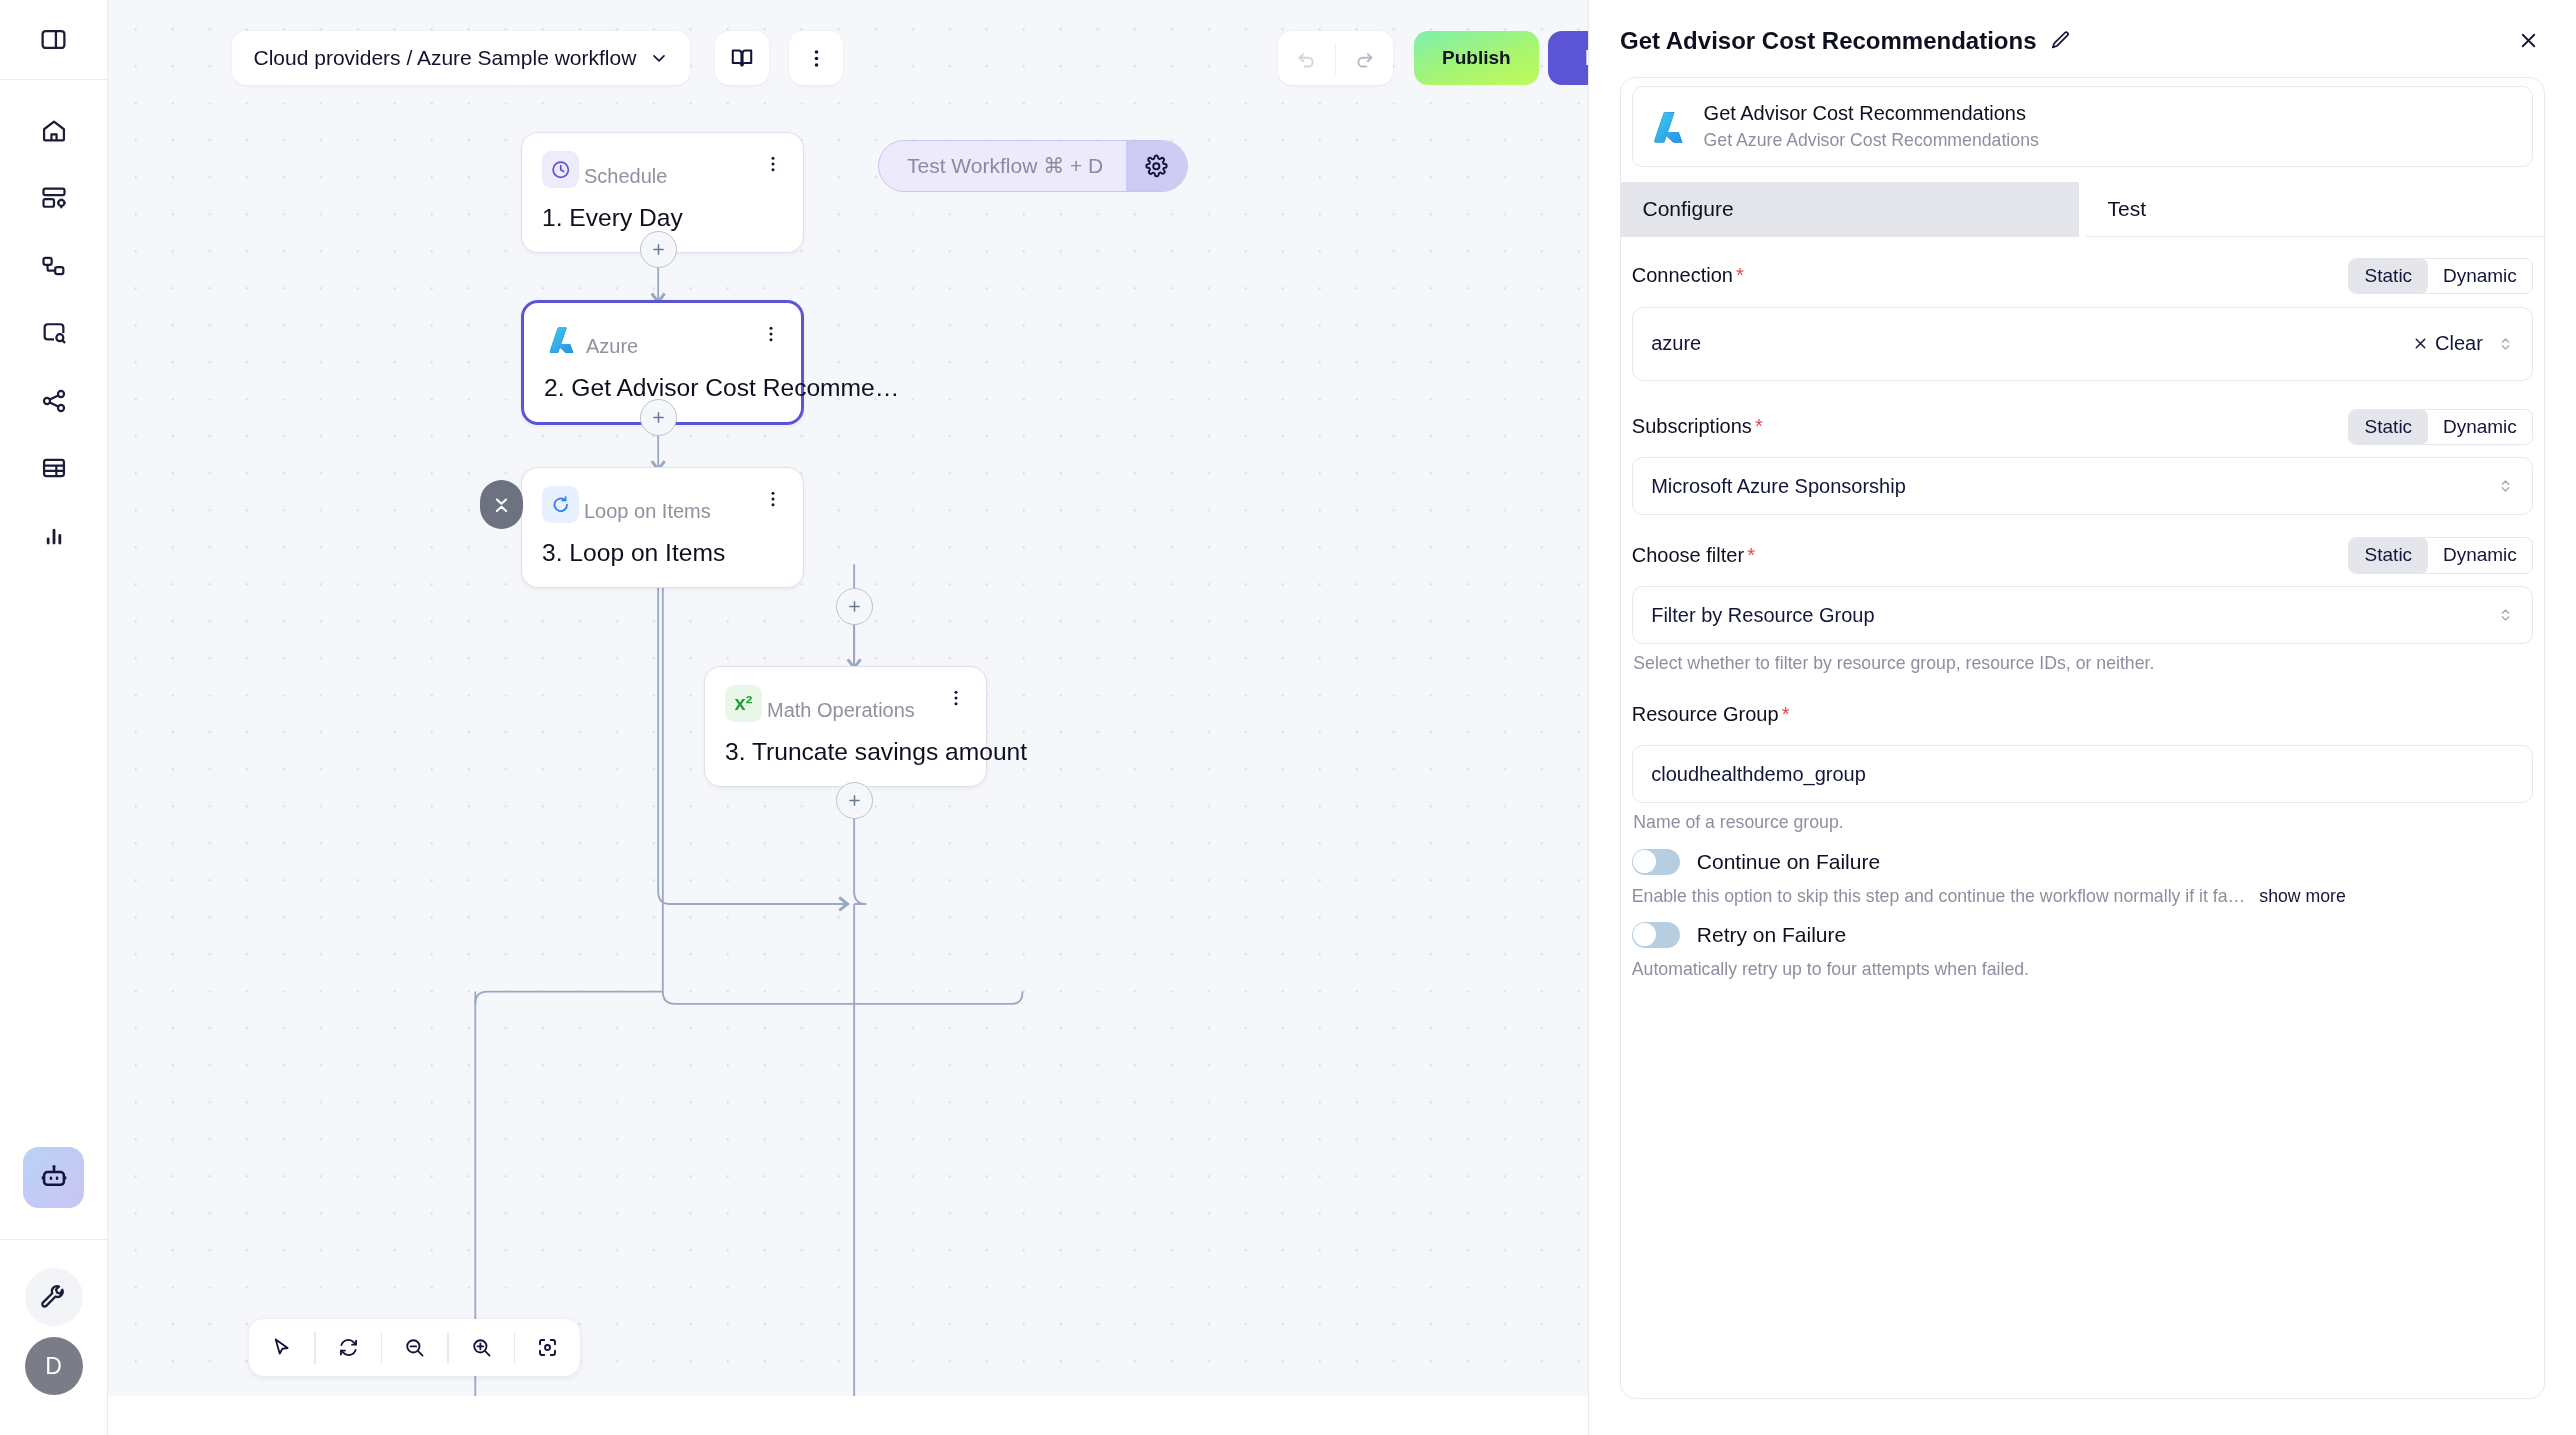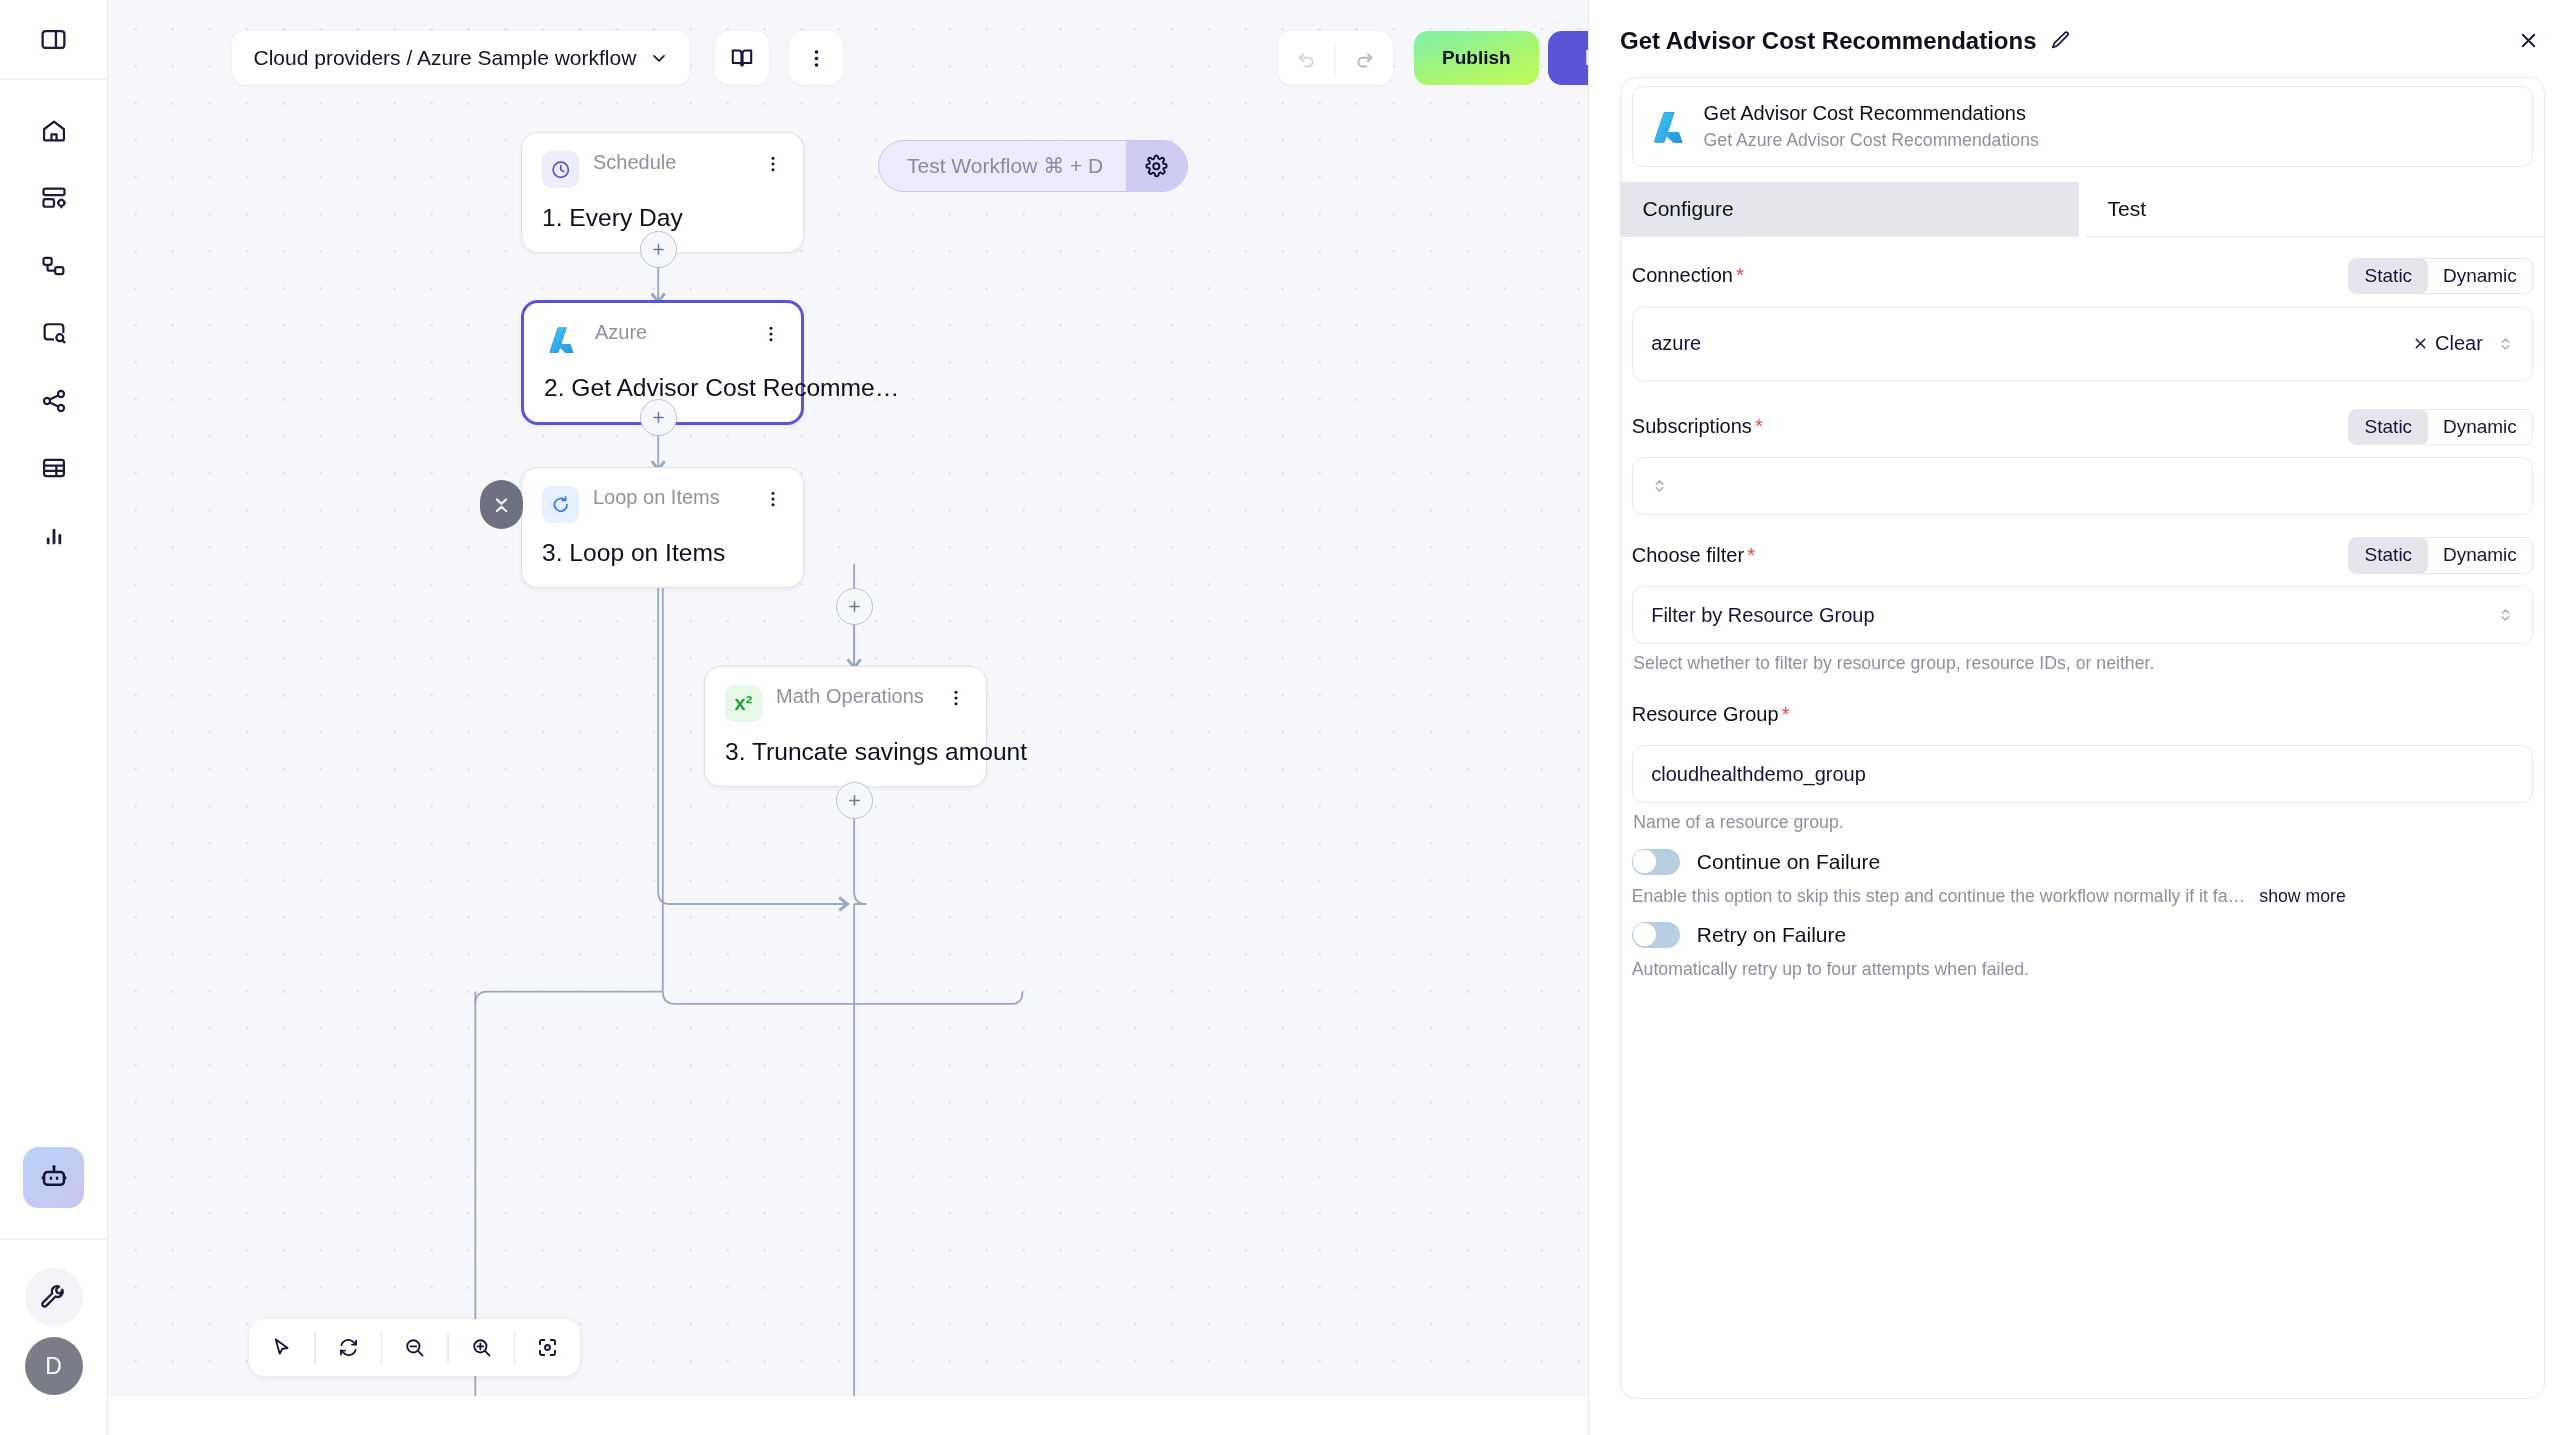--- a/index.html
+++ b/index.html
@@ -121,21 +121,21 @@
   }
 
   
   .node {
     position: absolute; background: #fff;
     border: 1.5px solid #dfe1ea; border-radius: 17px;
     box-shadow: 0 1.5px 4.6px rgba(20,22,50,.05);
     padding: 18.4px 20px 20px 20px; cursor: pointer;
   }
   .node.selected { border: 3.1px solid #5b55d6; }
-  .node-head { display: flex; align-items: flex-start; gap: 14px; position: relative; }
+  .node-head { display: flex; align-items: flex-end; gap: 5px; position: relative; }
   .node-badge {
     width: 37px; height: 37px; border-radius: 9.2px;
     display: flex; align-items: center; justify-content: center; flex: 0 0 37px;
   }
   .node-badge.sched { background: #eeecfb; }
   .node-badge.loop  { background: #e7f0fe; }
   .node-badge.math  { background: #e8f8e8; color: #1fa337; font-size: 20px; font-weight: 600; }
   .node-badge.azure { background: transparent; }
   .node-kind { font-size: 20px; color: #90919f; }
   .node-dots { position: absolute; right: 0; top: 3.1px; cursor: pointer; }
@@ -697,20 +697,21 @@
 
       <div class="field-row">
         <span class="field-label">Subscriptions</span>
         <span class="req">*</span>
         <div class="seg">
           <div class="on">Static</div>
           <div>Dynamic</div>
         </div>
       </div>
       <div class="input-box">
+        <span class="val">Microsoft Azure Sponsorship</span>
         <span class="stepper">
           <svg class="ic" width="17" height="20" viewBox="0 0 24 28" fill="none" stroke="#a7abb8" stroke-width="2" stroke-linecap="round" stroke-linejoin="round">
             <path d="M7.5 11.5 12 7 16.5 11.5"></path>
               <path d="M7.5 16.5 12 21 16.5 16.5"></path>
           </svg>
         </span>
       </div>
 
       <div class="gap-md"></div>
 

